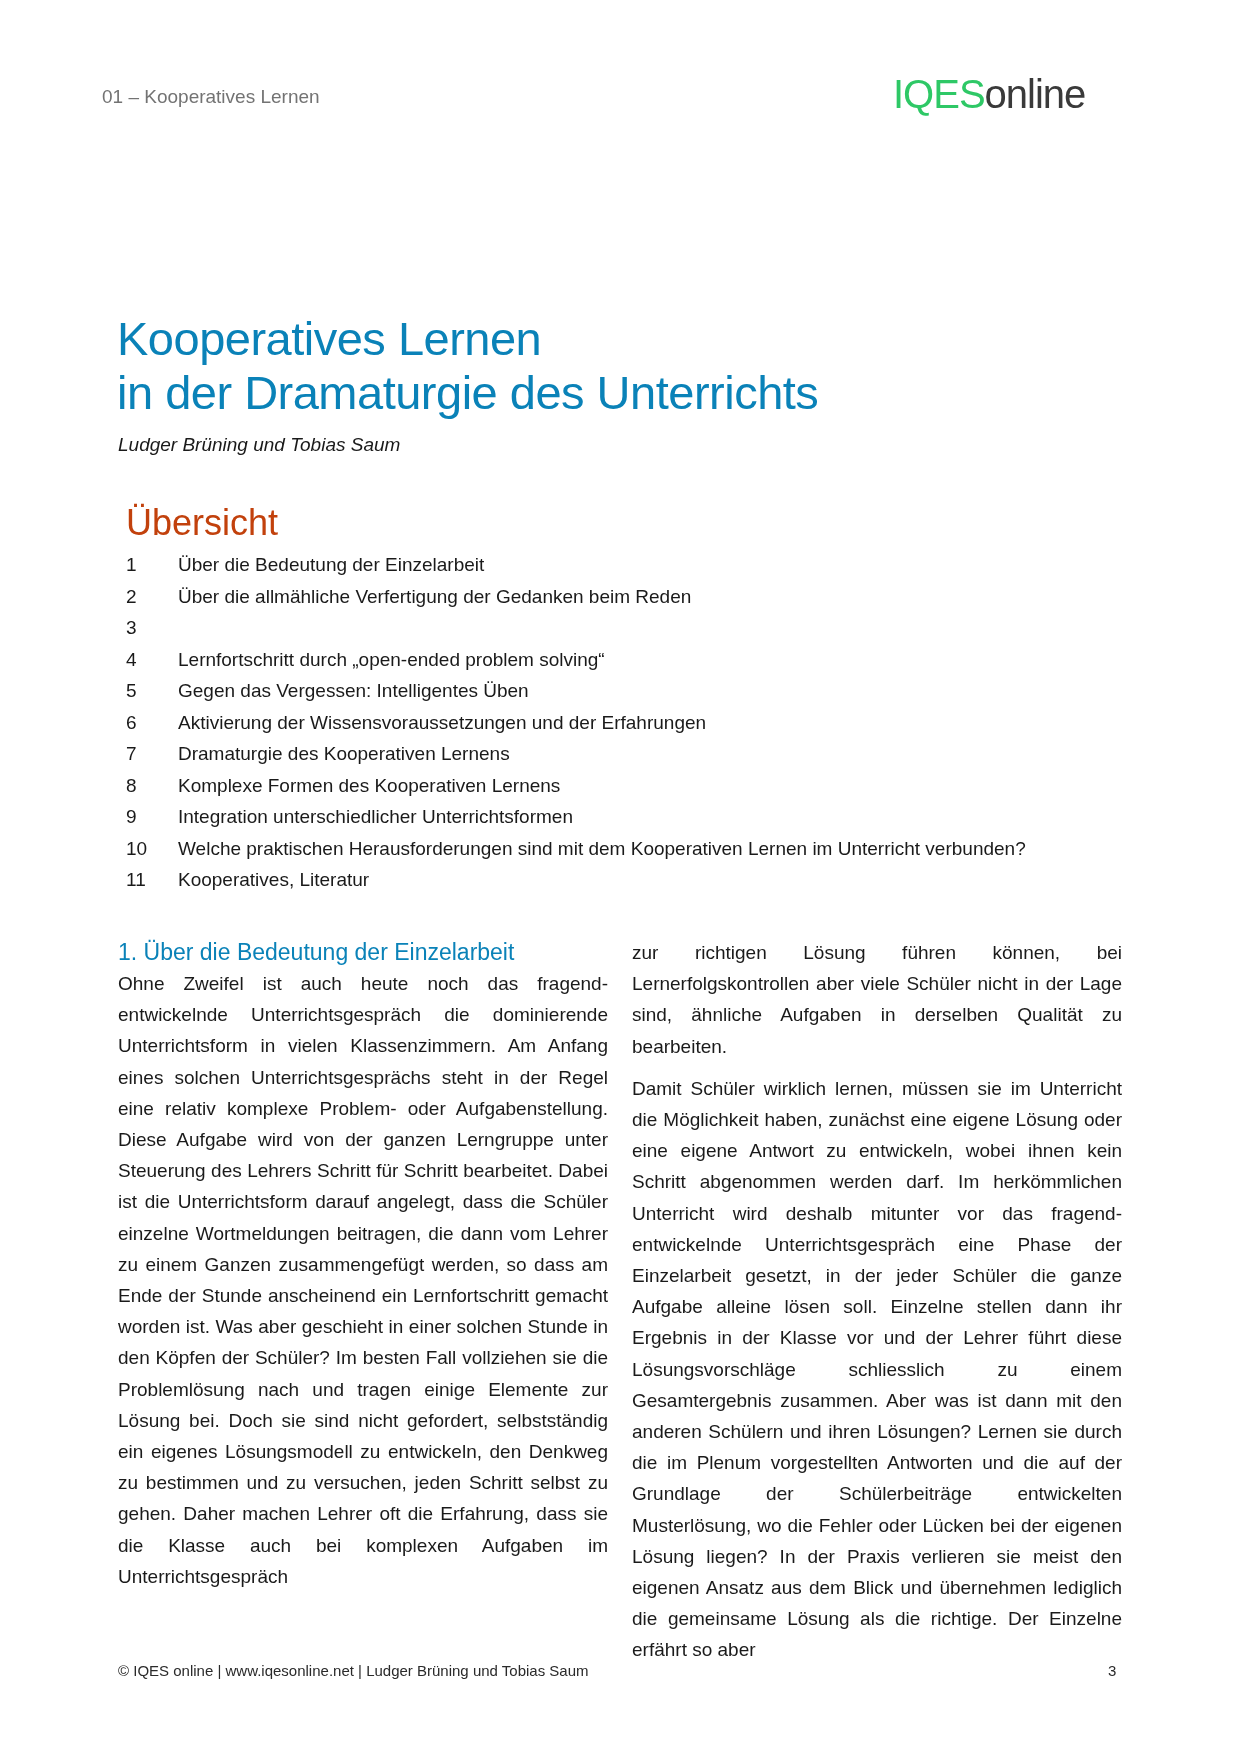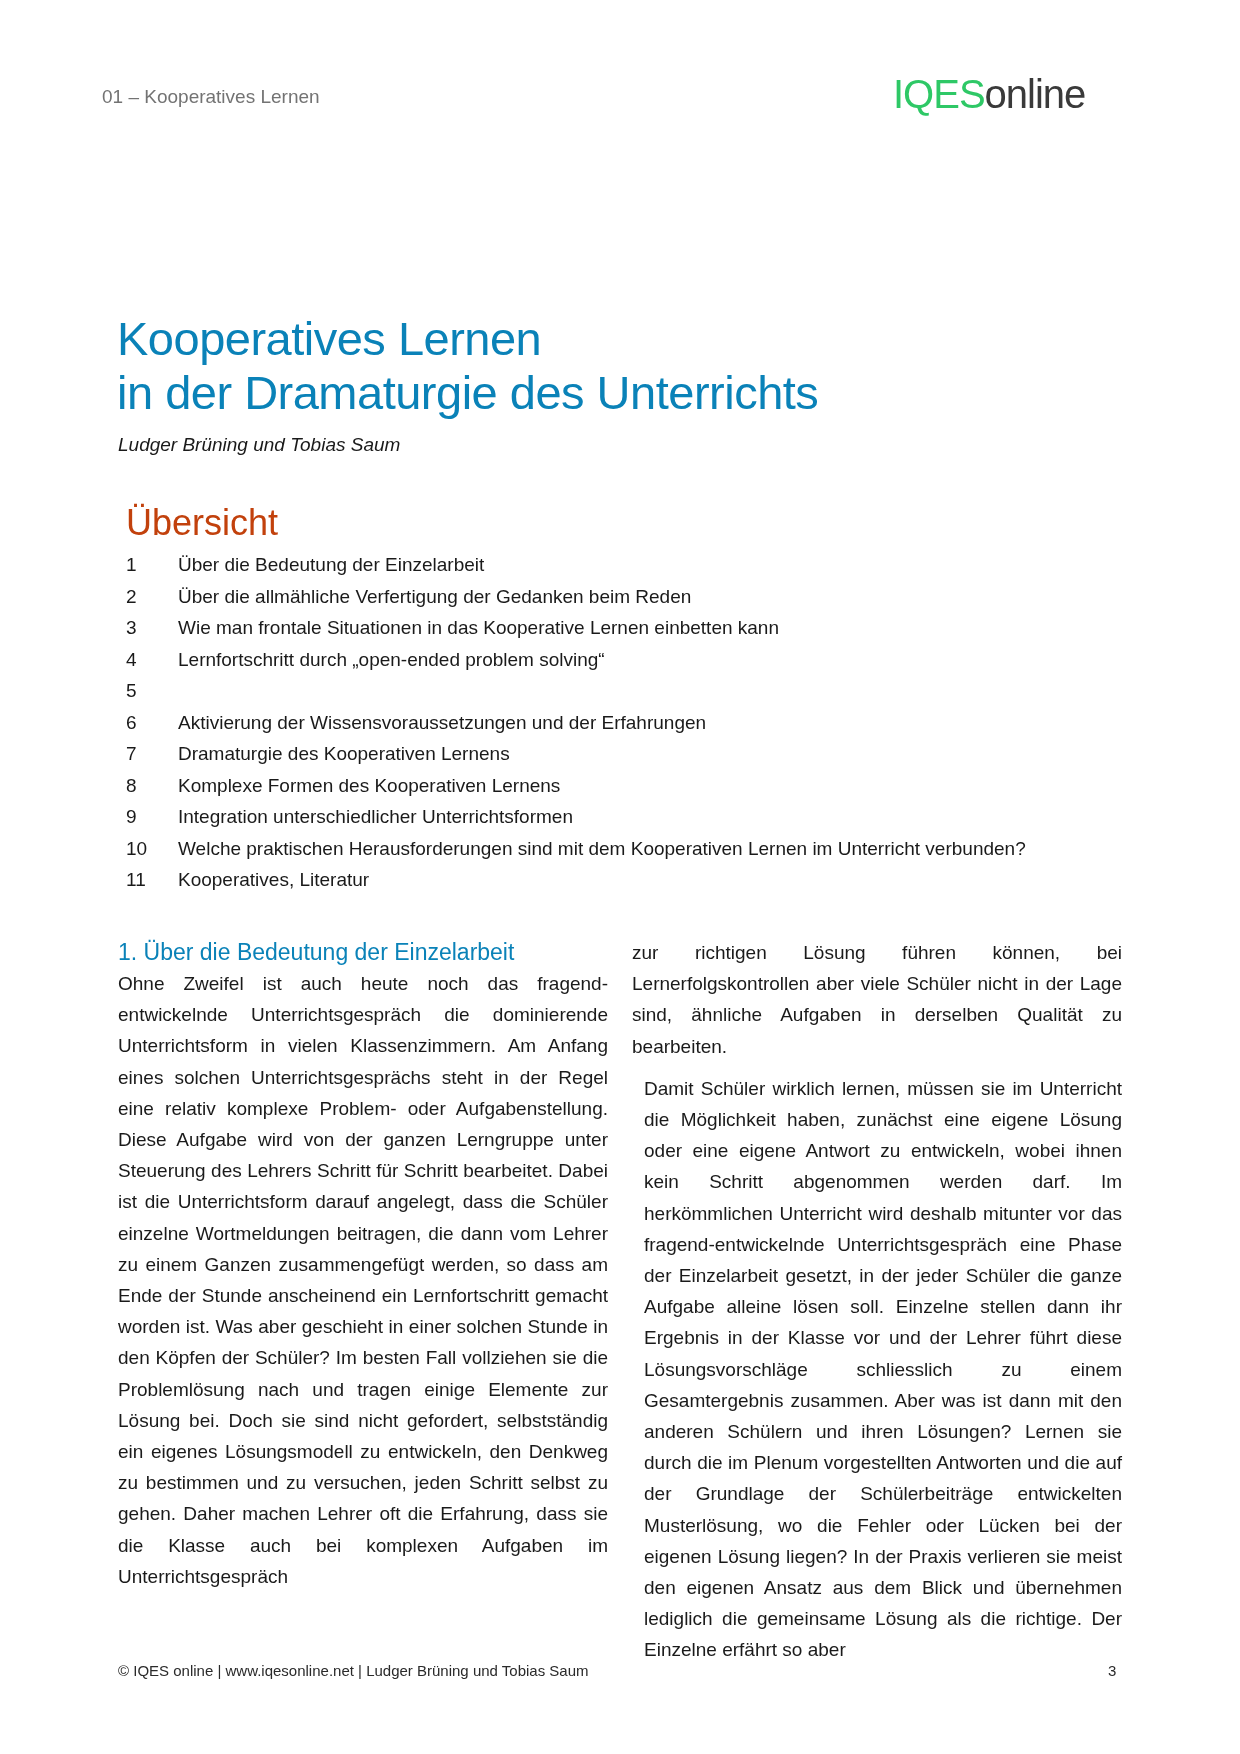--- a/index.html
+++ b/index.html
@@ -13,21 +13,21 @@
   .authors { position: absolute; left: 118px; top: 434px; font-size: 19px; font-style: italic; color: #1a1a1a; }
   .toc-head { position: absolute; left: 126px; top: 502px; font-size: 36px; color: #c2410c; }
   .toc { position: absolute; left: 126px; top: 549px; margin: 0; padding: 0; list-style: none; }
   .toc li { height: 31.5px; font-size: 19px; line-height: 31.5px; display: flex; color: #1a1a1a; }
   .toc .num { width: 52px; }
   .col { position: absolute; width: 490px; font-size: 19px; line-height: 31.2px; text-align: justify; color: #1a1a1a; }
   .col p { margin: 0; }
   .col-left { left: 118px; top: 937px; }
   .col-right { left: 632px; top: 937px; }
   .sec-head { font-size: 23px; color: #0a82b8; line-height: 31px; margin-bottom: 0; text-align: left; }
-  .col-right p + p { margin-top: 11px; margin-left: 12px; }
+  .col-right p + p { margin-top: 11px; }
   .footer-left { position: absolute; left: 118px; top: 1662px; font-size: 15px; color: #2a2a2a; }
   .footer-right { position: absolute; left: 1108px; top: 1662px; font-size: 15px; color: #2a2a2a; }
 </style>
 </head>
 <body>
 
 <div class="header-left">01 – Kooperatives Lernen</div>
 <div class="logo">
   <span class="iqes">IQES</span><span class="online">online</span>
 </div>
@@ -44,28 +44,28 @@
   <li>
       <span class="num">1</span>
       <span>Über die Bedeutung der Einzelarbeit</span>
     </li>
   <li>
       <span class="num">2</span>
       <span>Über die allmähliche Verfertigung der Gedanken beim Reden</span>
     </li>
   <li>
       <span class="num">3</span>
-      <span>Wie man frontale Situationen in das Kooperative Lernen einbetten kann</span>
     </li>
   <li>
       <span class="num">4</span>
       <span>Lernfortschritt durch „open-ended problem solving“</span>
     </li>
   <li>
       <span class="num">5</span>
+      <span>Gegen das Vergessen: Intelligentes Üben</span>
     </li>
   <li>
       <span class="num">6</span>
       <span>Aktivierung der Wissensvoraussetzungen und der Erfahrungen</span>
     </li>
   <li>
       <span class="num">7</span>
       <span>Dramaturgie des Kooperativen Lernens</span>
     </li>
   <li>

